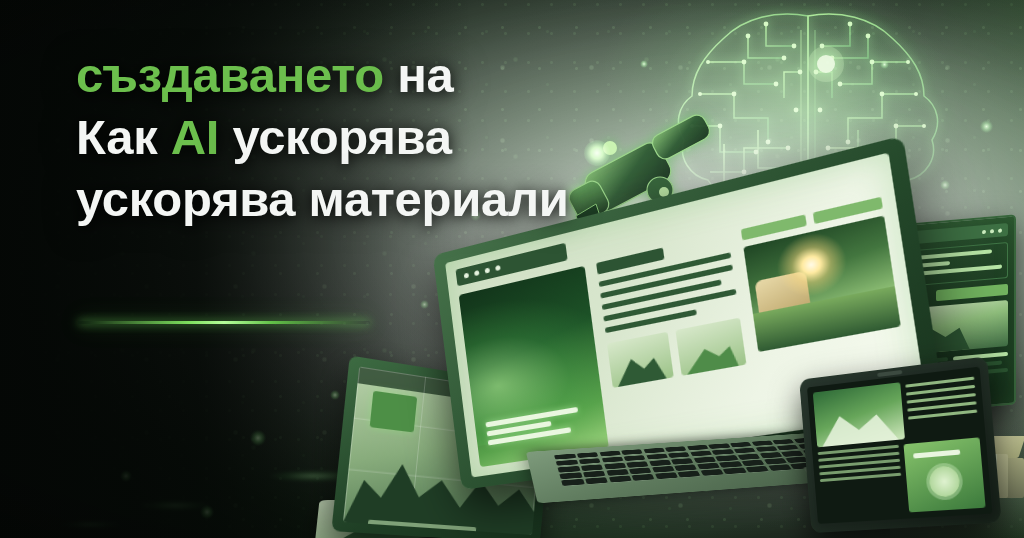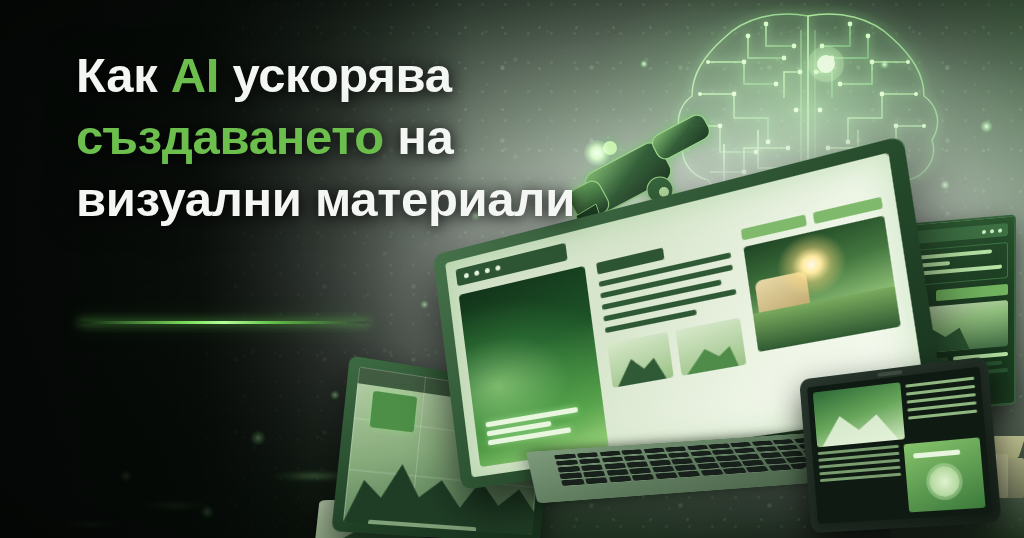--- a/index.html
+++ b/index.html
@@ -574,19 +574,19 @@
           </div>
         </div>
       </div>
     </div>
   </div>
 
   <div class="bg-left-dark"></div>
   <div class="bg-vig"></div>
 
   <div class="headline">
+    <div class="hl-line"><span class="g">създаването</span><span> на</span></div>
     <div class="hl-line"><span>Как </span><span class="g">AI</span><span> ускорява</span></div>
-    <div class="hl-line"><span class="g">създаването</span><span> на</span></div>
-    <div class="hl-line"><span>визуални материали</span></div>
+    <div class="hl-line"><span>ускорява материали</span></div>
   </div>
   <div class="divider"></div>
 
 </div>
 
 </body></html>

